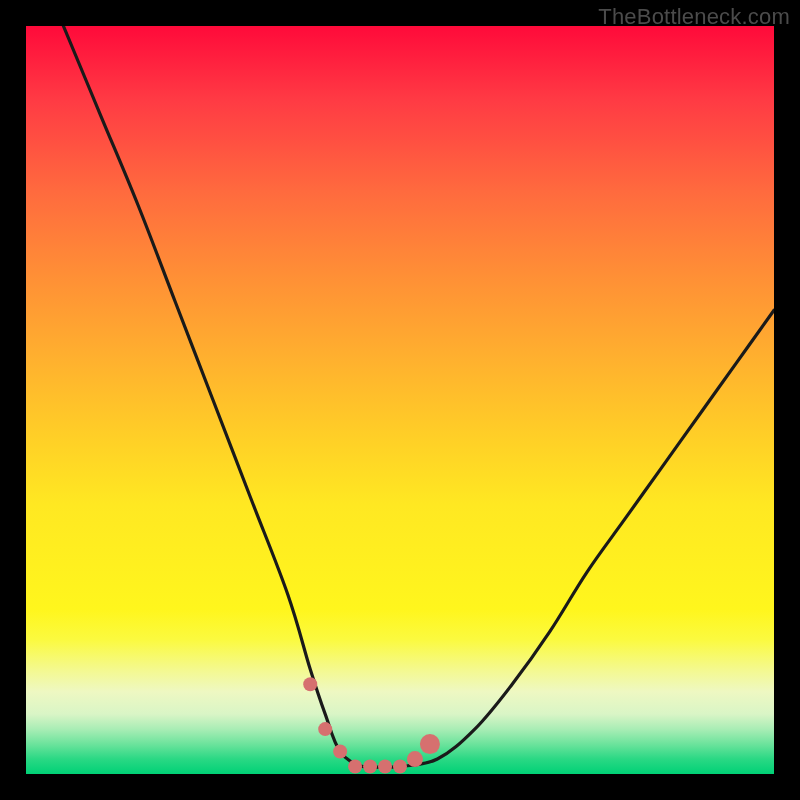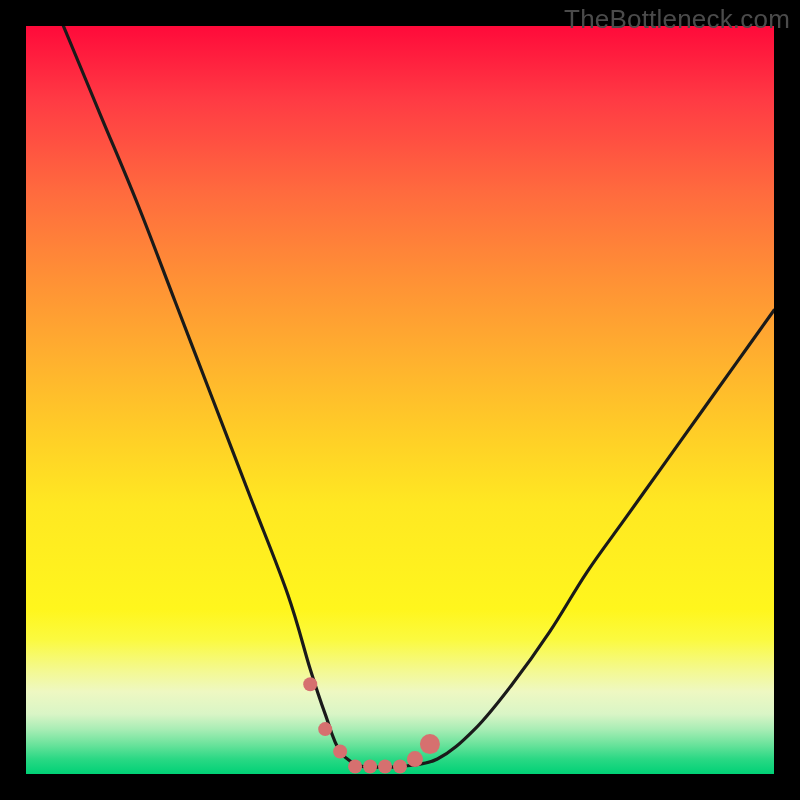--- a/index.html
+++ b/index.html
@@ -47,21 +47,21 @@
       #6ce39c 96%,
       #2ad884 98%,
       #00d176 100%
     );
   }
   .watermark {
     position: absolute;
     top: 4px;
     right: 10px;
     color: #4b4b4b;
-    font-size: 26px;
+    font-size: 22px;
     font-weight: 500;
     letter-spacing: 0.2px;
     user-select: none;
   }
   svg.curve {
     position: absolute;
     left: 0; top: 0;
     width: 100%;
     height: 100%;
   }

